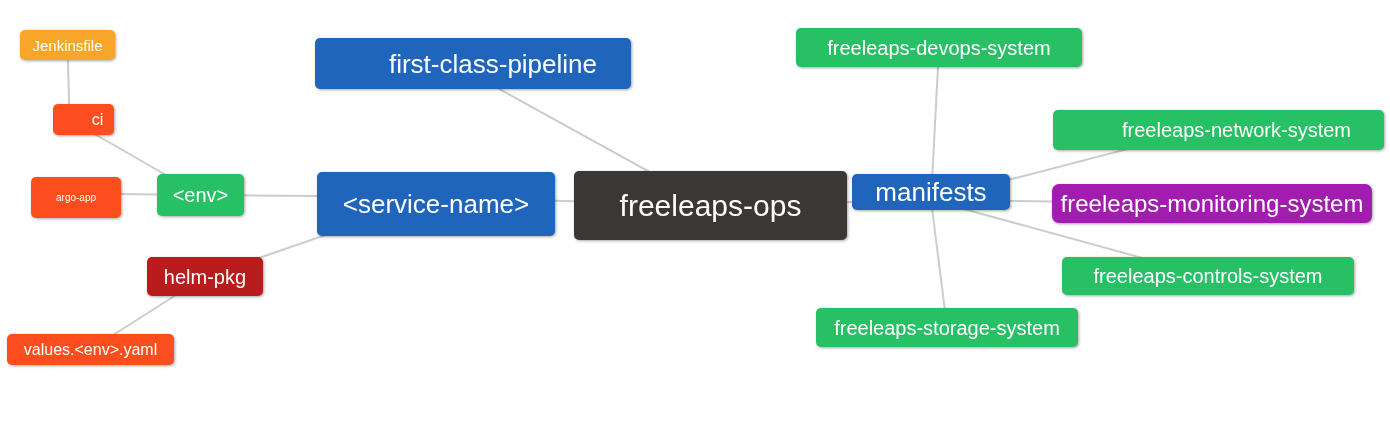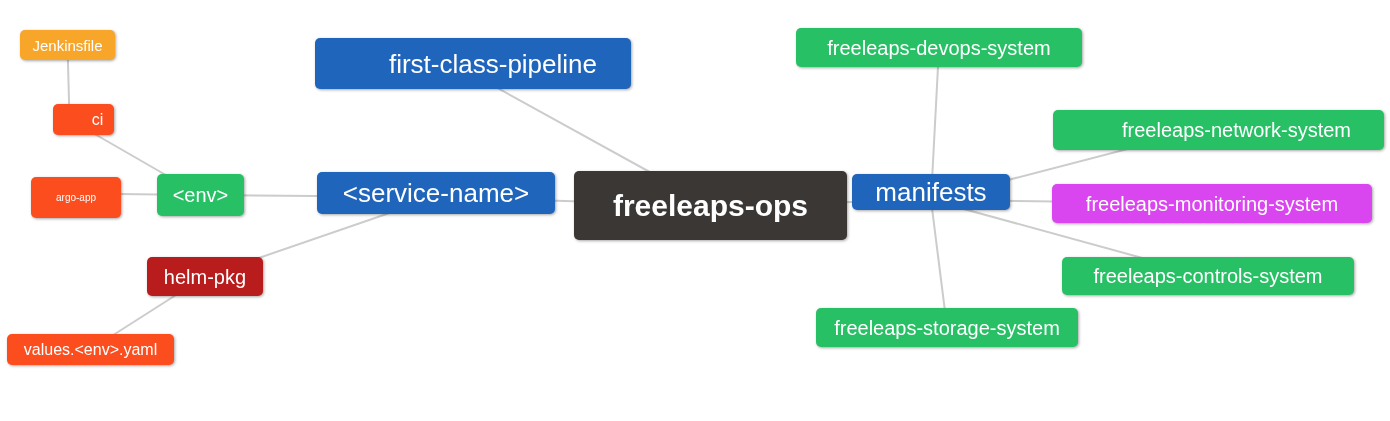--- a/index.html
+++ b/index.html
@@ -50,29 +50,29 @@
       <line x1="436" y1="197" x2="710.5" y2="205.5" stroke="#CCCCCC" stroke-width="2"></line>
       <line x1="453" y1="63.5" x2="710.5" y2="205.5" stroke="#CCCCCC" stroke-width="2"></line>
       <line x1="710.5" y1="205.5" x2="931" y2="200" stroke="#CCCCCC" stroke-width="2"></line>
       <line x1="931" y1="200" x2="939" y2="47.5" stroke="#CCCCCC" stroke-width="2"></line>
       <line x1="931" y1="200" x2="1200.5" y2="130" stroke="#CCCCCC" stroke-width="2"></line>
       <line x1="931" y1="200" x2="1212" y2="203.5" stroke="#CCCCCC" stroke-width="2"></line>
       <line x1="931" y1="200" x2="1208" y2="276" stroke="#CCCCCC" stroke-width="2"></line>
       <line x1="931" y1="200" x2="947" y2="327.5" stroke="#CCCCCC" stroke-width="2"></line>
     </svg>
   <div id="nodes-layer">
-      <div class="node" style="left: 574px; top: 171px; width: 273px; height: 69px; font-size: 30px; background: rgb(59, 55, 53); color: rgb(255, 255, 255); font-weight: bold;">freeleaps-ops</div>
+      <div class="node" style="left: 574px; top: 171px; width: 273px; height: 69px; font-size: 30px; background: rgb(59, 55, 53); color: rgb(255, 255, 255);">freeleaps-ops</div>
       <div class="node" style="left: 315px; top: 38px; width: 276px; height: 51px; font-size: 26px; background: rgb(32, 101, 188); color: rgb(255, 255, 255); padding-left: 40px;">first-class-pipeline</div>
-      <div class="node" style="left: 317px; top: 172px; width: 238px; height: 42px; font-size: 26px; background: rgb(32, 101, 188); color: rgb(255, 255, 255);">&lt;service-name&gt;</div>
+      <div class="node" style="left: 317px; top: 172px; width: 238px; height: 64px; font-size: 26px; background: rgb(32, 101, 188); color: rgb(255, 255, 255);">&lt;service-name&gt;</div>
       <div class="node" style="left: 852px; top: 174px; width: 158px; height: 36px; font-size: 26px; background: rgb(32, 101, 188); color: rgb(255, 255, 255);">manifests</div>
       <div class="node" style="left: 157px; top: 174px; width: 87px; height: 42px; font-size: 20px; background: rgb(39, 192, 101); color: rgb(255, 255, 255);">&lt;env&gt;</div>
       <div class="node" style="left: 147px; top: 257px; width: 116px; height: 39px; font-size: 20px; background: #b91c1c; color: rgb(255, 255, 255);">helm-pkg</div>
       <div class="node" style="left: 796px; top: 28px; width: 286px; height: 39px; font-size: 20px; background: rgb(39, 192, 101); color: rgb(255, 255, 255);">freeleaps-devops-system</div>
       <div class="node" style="left: 1053px; top: 110px; width: 295px; height: 40px; font-size: 20px; background: rgb(39, 192, 101); color: rgb(255, 255, 255); padding-left: 36px;">freeleaps-network-system</div>
-      <div class="node" style="left: 1052px; top: 184px; width: 320px; height: 39px; font-size: 20px; background: #d946ef; color: rgb(255, 255, 255);">freeleaps-monitoring-system</div>
+      <div class="node" style="left: 1052px; top: 184px; width: 320px; height: 39px; font-size: 24px; background: #a21caf; color: rgb(255, 255, 255); border-radius: 7px;">freeleaps-monitoring-system</div>
       <div class="node" style="left: 1062px; top: 257px; width: 292px; height: 38px; font-size: 20px; background: rgb(39, 192, 101); color: rgb(255, 255, 255);">freeleaps-controls-system</div>
       <div class="node" style="left: 816px; top: 308px; width: 262px; height: 39px; font-size: 20px; background: rgb(39, 192, 101); color: rgb(255, 255, 255);">freeleaps-storage-system</div>
       <div class="node" style="left: 53px; top: 104px; width: 33px; height: 31px; font-size: 16px; background: rgb(251, 77, 30); color: rgb(255, 255, 255); padding-left: 28px;">ci</div>
       <div class="node" style="left: 31px; top: 177px; width: 90px; height: 41px; font-size: 10px; background: rgb(251, 77, 30); color: rgb(255, 255, 255);">argo-app</div>
       <div class="node" style="left: 7px; top: 334px; width: 167px; height: 31px; font-size: 16px; background: rgb(251, 77, 30); color: rgb(255, 255, 255);">values.&lt;env&gt;.yaml</div>
       <div class="node" style="left: 20px; top: 30px; width: 95px; height: 30px; font-size: 15px; background: rgb(248, 166, 42); color: rgb(255, 255, 255);">Jenkinsfile</div>
     </div>
 </div>
 
 </body></html>

